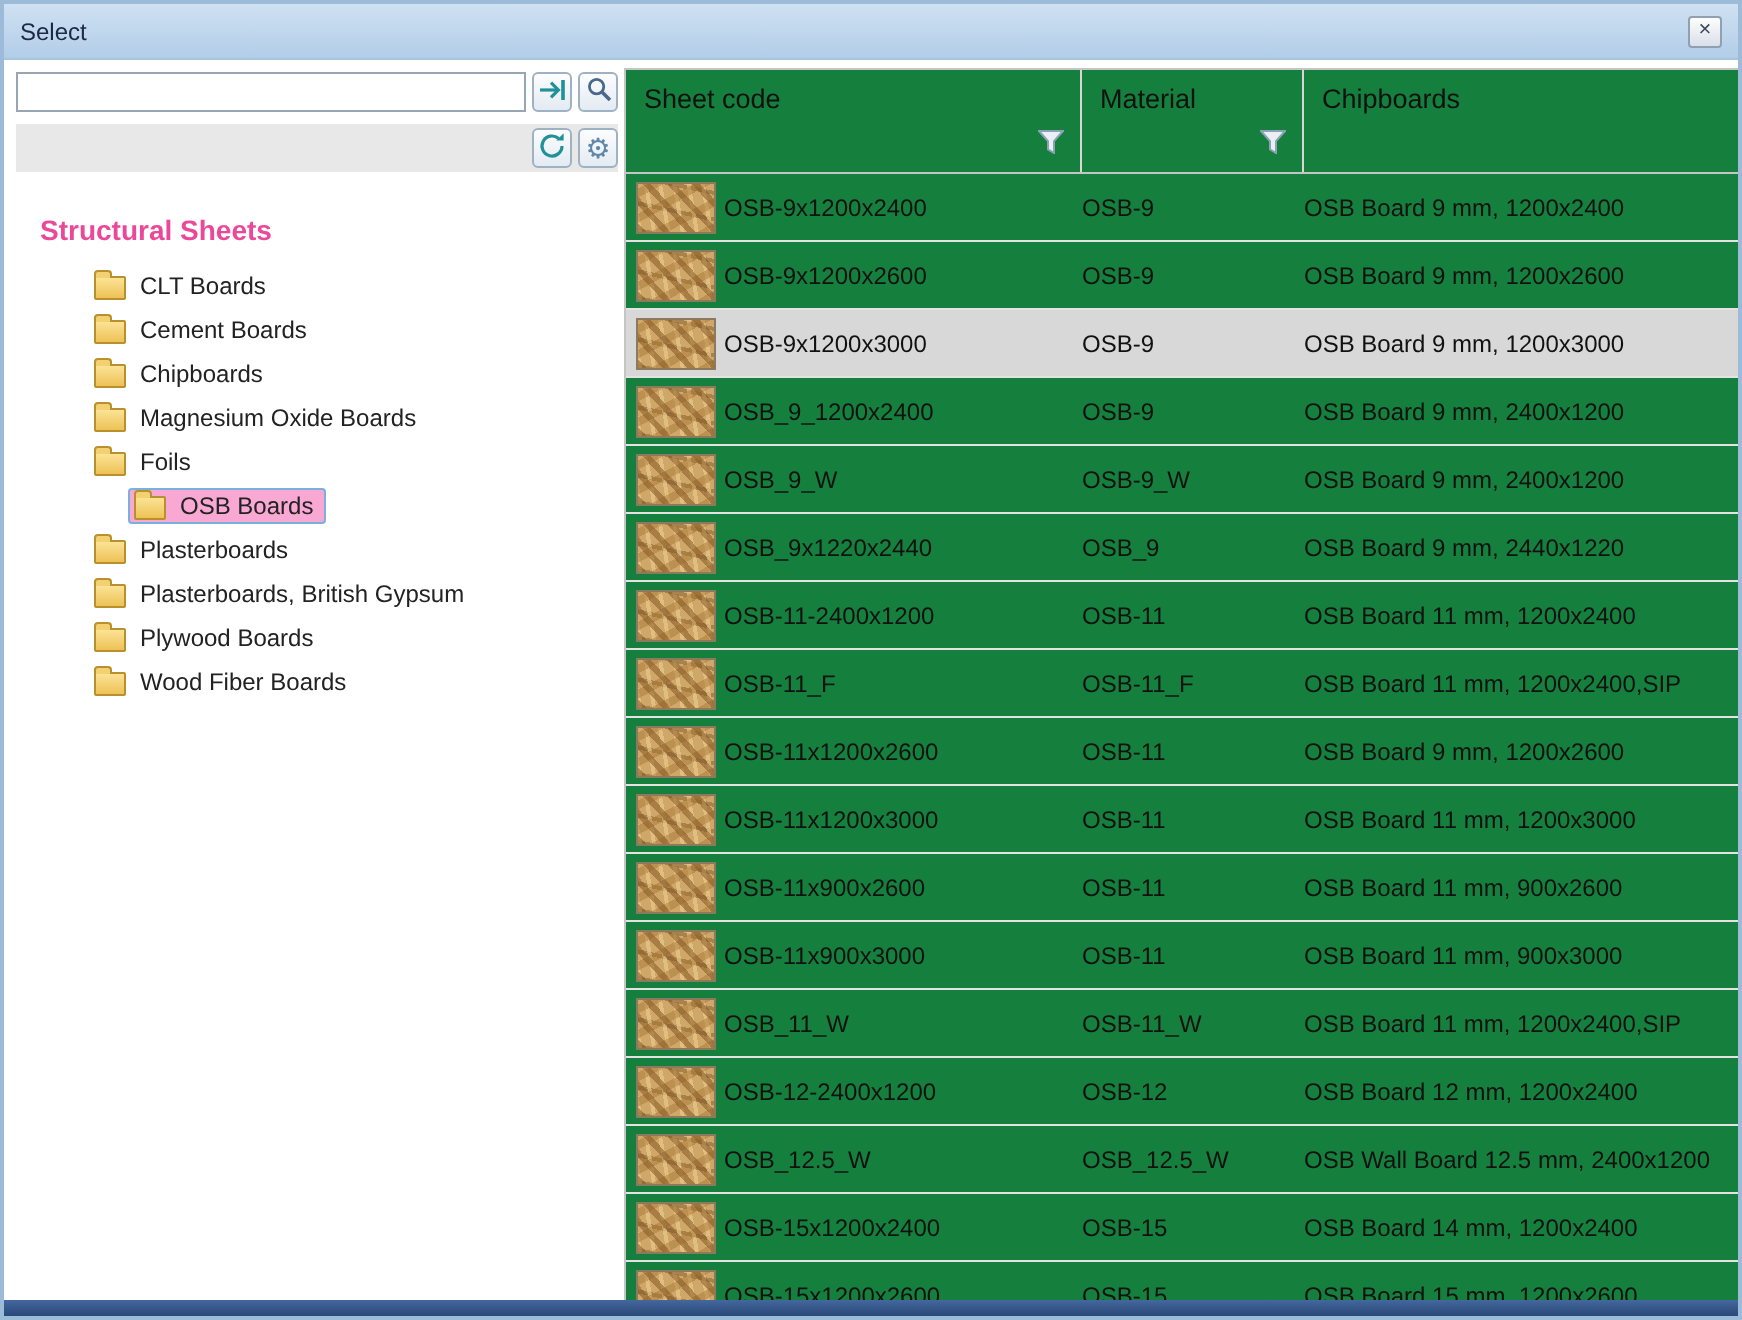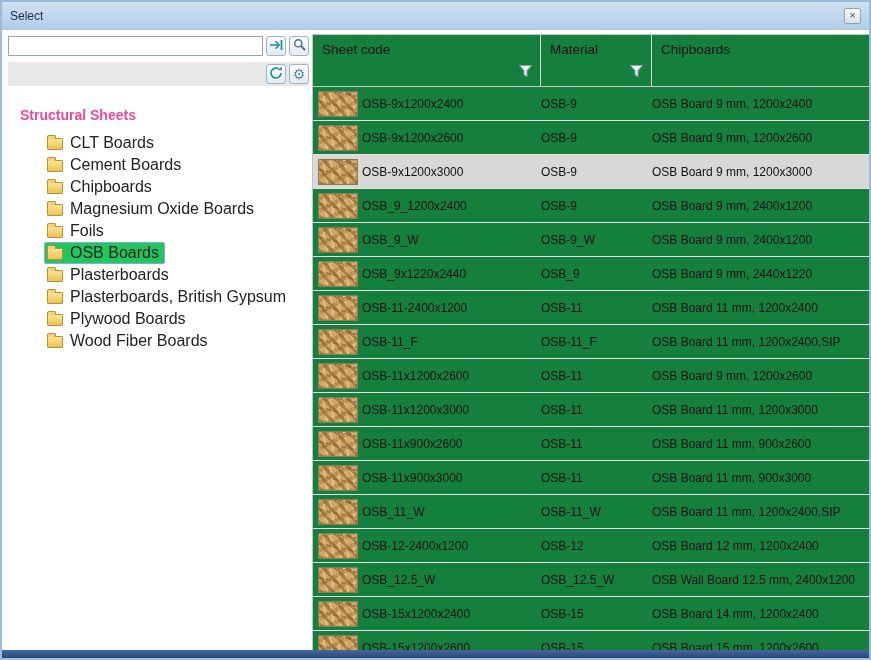--- a/index.html
+++ b/index.html
@@ -65,22 +65,22 @@
     color: #ec4899; font-weight: bold; font-size: 14px;
     height: 22px; line-height: 22px;
   }
   .tree-items { margin-top: 6px; }
   .tree-item { height: 22px; display: flex; align-items: center; padding-left: 36px; cursor: default; }
   .tree-item-inner {
     display: flex; align-items: center; gap: 7px;
     padding: 1px 5px 1px 2px;
     border: 1px solid transparent; border-radius: 2px;
   }
-  .tree-item.selected .tree-item-inner { background: #22c55e; border-color: #7ab0de; }
-  .tree-label { font-size: 16px; color: #222; white-space: nowrap; }
+  .tree-item.selected .tree-item-inner { background: #f9a8d4; border-color: #7ab0de; margin-left: 20px; }
+  .tree-label { font-size: 12px; color: #222; white-space: nowrap; }
 
   .folder-icon {
     position: relative; width: 16px; height: 12px; margin-top: 2px;
     background: linear-gradient(#fbe395, #edc256);
     border: 1px solid #b8912e; border-radius: 1px;
     flex: 0 0 auto;
   }
   .folder-icon::before {
     content: ""; position: absolute; top: -4px; left: -1px;
     width: 7px; height: 3px;

